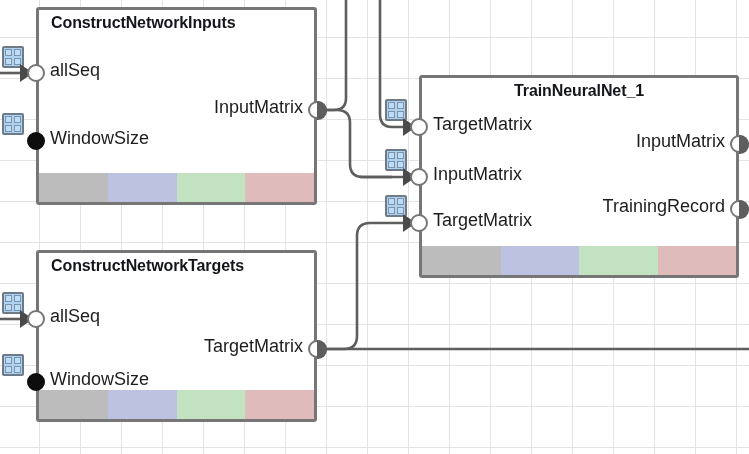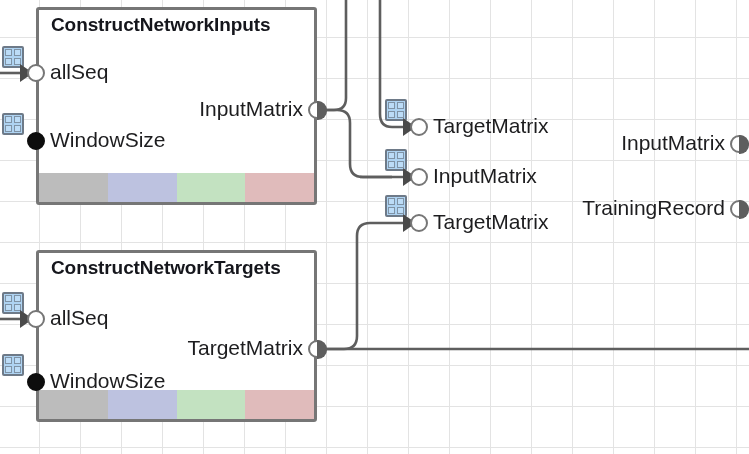--- a/index.html
+++ b/index.html
@@ -38,21 +38,21 @@
     background: #ffffff;
     border: 3px solid #767676;
     border-radius: 3px;
     overflow: visible;
   }
   .block-title {
     position: absolute;
     top: 4px;
     left: 12px;
     right: 8px;
-    font-size: 19px;
+    font-size: 16px;
     font-weight: bold;
     color: #15161c;
     white-space: nowrap;
     letter-spacing: -0.1px;
   }
   .block-footer {
     position: absolute;
     left: 0;
     right: 0;
     bottom: 0;
@@ -90,21 +90,21 @@
     position: absolute;
     left: 50%;
     top: -2.5px;
     bottom: -2.5px;
     right: -2.5px;
     background: #5e5e5e;
     border-radius: 0 9px 9px 0;
   }
   .port-label {
     position: absolute;
-    font-size: 21px;
+    font-size: 18px;
     color: #1d1d1f;
     white-space: nowrap;
     top: -13px;
   }
   .port-label.in  { left: 14px; }
   .port-label.out { right: 14px; text-align: right; }
 
   
   .grid-icon {
     position: absolute;
@@ -231,20 +231,29 @@
   <div class="port" style="left:36px; top:382px;">
     <div class="port-dot filled"></div>
     <div class="port-label in">WindowSize</div>
   </div>
 
   <div class="port" style="left:317px; top:349px;">
     <div class="port-dot half"></div>
     <div class="port-label out">TargetMatrix</div>
   </div>
 
+  <div class="block" style="left:419px; top:75px; width:320px; height:203px;">
+    <div class="block-title" style="left:0; right:0; text-align:center;">TrainNeuralNet_1</div>
+    <div class="block-footer">
+      <div class="seg-gray"></div>
+      <div class="seg-blue"></div>
+      <div class="seg-green"></div>
+      <div class="seg-pink"></div>
+    </div>
+  </div>
 
   <div class="grid-icon" style="left:385px; top:99px;">
     <i></i>
       <i></i>
       <i></i>
       <i></i>
     </div>
   <div class="arrow-head" style="left:403px; top:118px;"></div>
   <div class="port" style="left:419px; top:127px;">
     <div class="port-dot"></div>

